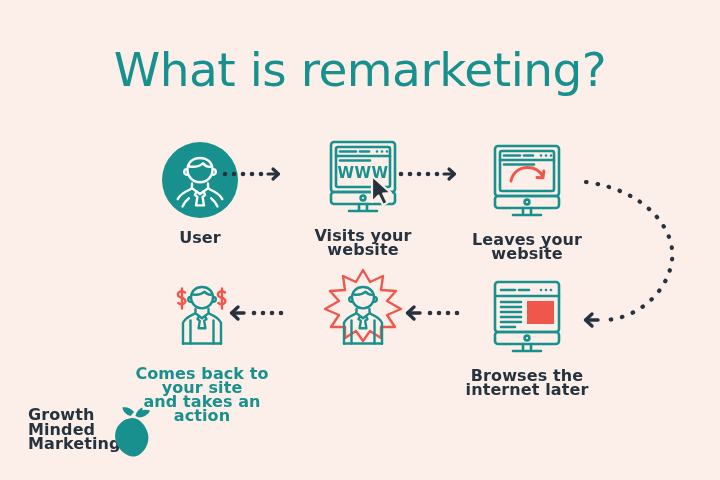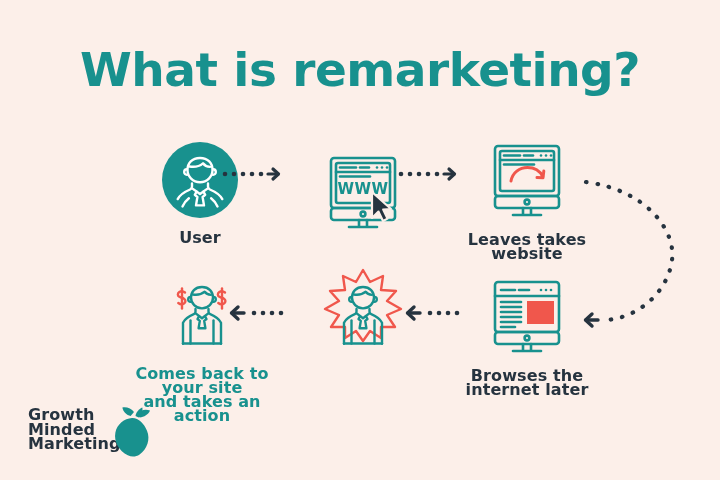--- a/index.html
+++ b/index.html
@@ -23,21 +23,21 @@
 
   
   #page-title {
     position: absolute;
     left: 0;
     top: 42px;
     width: 720px;
     text-align: center;
     font-size: 47px;
     line-height: 56px;
-    font-weight: bold;
+    font-weight: normal;
     letter-spacing: -0.5px;
     color: #18918E;
     font-family: "DejaVu Sans", "Liberation Sans", sans-serif;
   }
 
   
   .node {
     position: absolute;
     text-align: center;
   }
@@ -52,21 +52,21 @@
     font-weight: bold;
     color: #26333F;
     letter-spacing: 0.1px;
     white-space: pre-line;
   }
   .node-label.teal { color: #18918E; }
   .accent-word { color: #F0574C; }
 
   
   #node-user          { left: 130px; top: 140px; width: 140px; }
-  #node-visits        { left: 288px; top: 152px; width: 150px; }
+  #node-visits        { left: 288px; top: 136px; width: 150px; }
   #node-leaves        { left: 452px; top: 140px; width: 150px; }
   #node-browses       { left: 452px; top: 276px; width: 150px; }
   #node-captivated    { left: 288px; top: 268px; width: 150px; }
   #node-comesback     { left: 118px; top: 272px; width: 168px; }
 
   
   .connector {
     position: absolute;
   }
   #arrow-user-visits     { left: 222px; top: 163px; }
@@ -145,20 +145,21 @@
           <circle cx="48" cy="62" r="2.4"></circle>
           <path d="M44 68v6M52 68v6"></path>
           <path d="M34 75h28"></path>
         </g>
         <text x="48" y="42" text-anchor="middle" font-family="'DejaVu Sans','Liberation Sans',sans-serif" font-size="15" font-weight="bold" fill="#18918E" letter-spacing="0.5">WWW</text>
         <g>
           <path d="M57 40 L57 66 L63.5 59.6 L68 69 L72.5 66.6 L68.2 57.6 L76 57z" fill="#26333F" stroke="#FCEFE9" stroke-width="2.2" stroke-linejoin="round"></path>
         </g>
       </svg>
     </div>
+    <div class="node-label">Visits your website</div>
   </div>
 
   <div class="node" id="node-leaves">
     <div class="node-art">
       <svg width="96" height="82" viewBox="0 0 96 82" aria-hidden="true">
         <g fill="none" stroke="#18918E" stroke-width="2.6" stroke-linecap="round" stroke-linejoin="round">
           <rect x="16" y="6" width="64" height="50" rx="3"></rect>
           <rect x="21" y="11" width="54" height="40" rx="2"></rect>
           <path d="M21 20h54"></path>
           <path d="M25 15.5h16"></path>
@@ -171,21 +172,21 @@
           <circle cx="48" cy="62" r="2.4"></circle>
           <path d="M44 68v6M52 68v6"></path>
           <path d="M34 75h28"></path>
         </g>
         <g fill="none" stroke="#F0574C" stroke-width="3" stroke-linecap="round" stroke-linejoin="round">
           <path d="M32 41c1.5-8.5 8.5-13.5 16.5-13.5 7 0 12.5 3.6 15.2 9"></path>
           <path d="M58 37.5l6 0.2 0.8-6.6"></path>
         </g>
       </svg>
     </div>
-    <div class="node-label">Leaves takes website</div>
+    <div class="node-label">Leaves your website</div>
   </div>
 
   <div class="node" id="node-browses">
     <div class="node-art">
       <svg width="96" height="82" viewBox="0 0 96 82" aria-hidden="true">
         <g fill="none" stroke="#18918E" stroke-width="2.6" stroke-linecap="round" stroke-linejoin="round">
           <rect x="16" y="6" width="64" height="50" rx="3"></rect>
           <path d="M16 20h64"></path>
           <path d="M22 14h14"></path>
           <path d="M40 14h10"></path>

